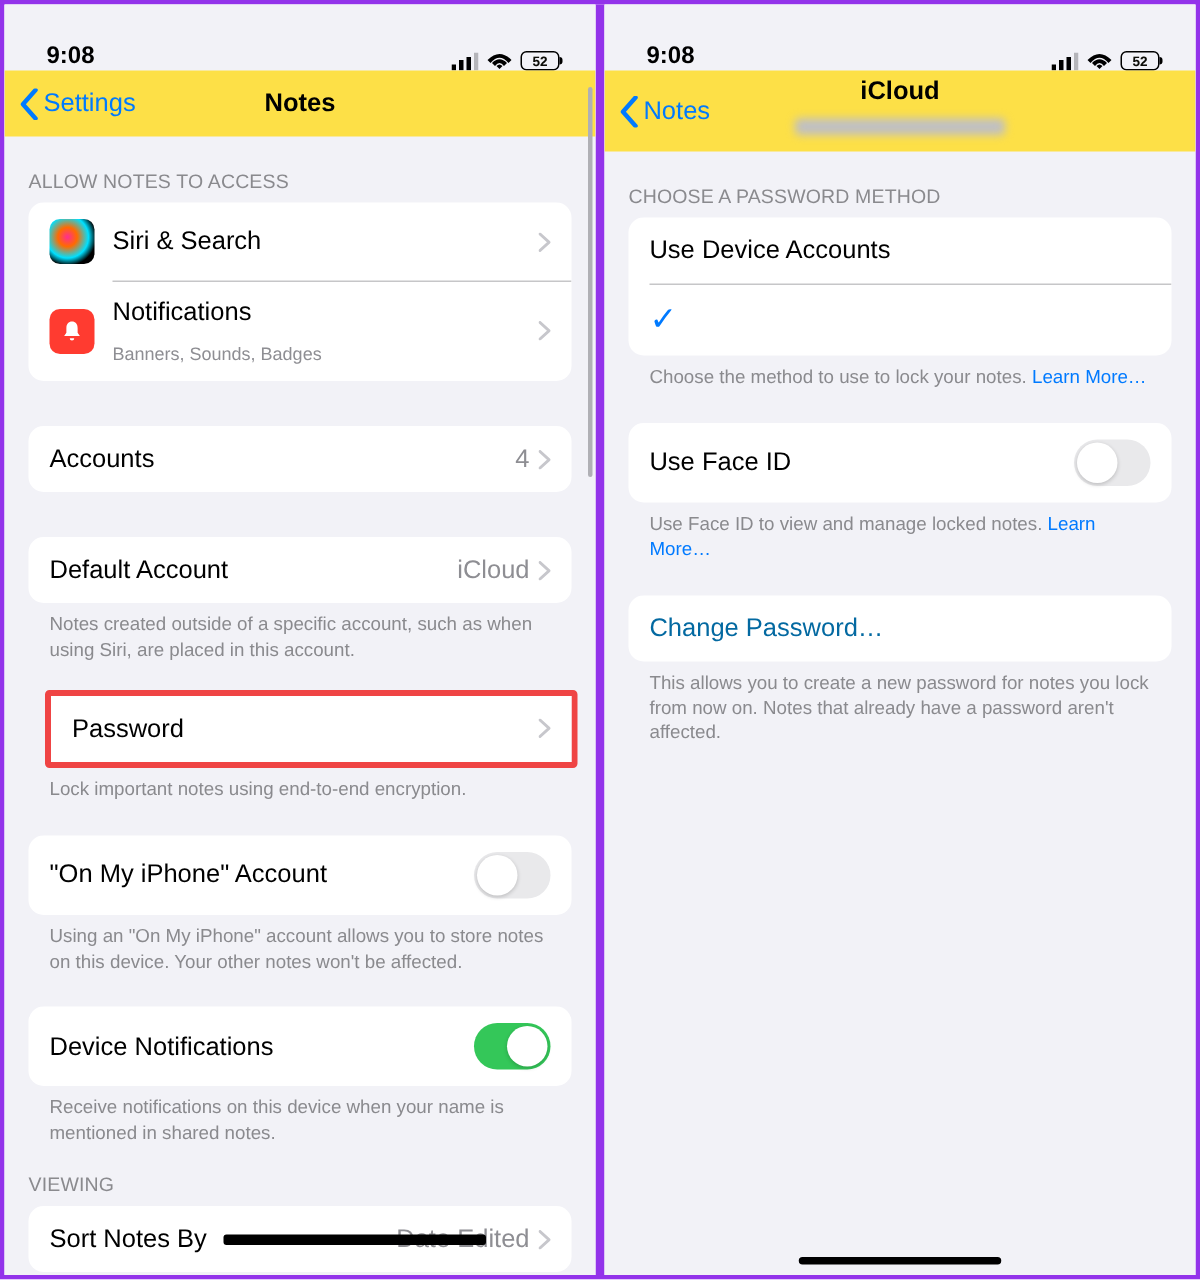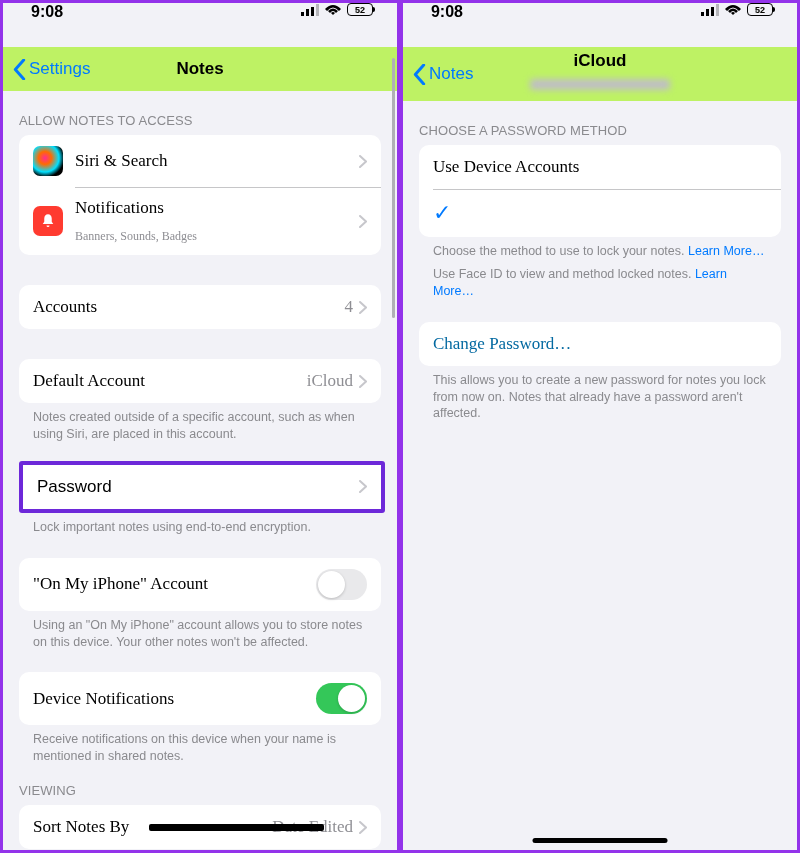--- a/index.html
+++ b/index.html
@@ -26,35 +26,35 @@
   }
   .divider {
     width: 6px;
     background: #9333ea;
     height: 100%;
   }
   .status-bar {
     height: 44px;
     display: flex;
     justify-content: space-between;
-    align-items: flex-start;
-    padding: 0 24px 0 28px;
+    align-items: flex-end;
+    padding: 16px 24px 0 28px;
     font-size: 16px;
     font-weight: 600;
     background: #f2f2f7;
   }
   .status-right { display: flex; align-items: center; gap: 5px; }
   .status-icons svg { vertical-align: middle; }
   .nav-bar {
     height: 44px;
     position: relative;
     display: flex;
     align-items: center;
     padding: 0 10px;
-    background: #bef264;
+    background: #fde047;
   }
   .nav-back {
     display: flex;
     align-items: center;
     color: #007aff;
     font-size: 17px;
     gap: 3px;
   }
   .nav-back svg { width: 13px; height: 21px; }
   .nav-title {
@@ -79,21 +79,20 @@
     color: #8a8a8e;
     padding: 22px 16px 7px 16px;
     text-transform: uppercase;
     letter-spacing: 0.1px;
   }
   .group {
     background: #fff;
     border-radius: 10px;
     margin: 0 16px;
     overflow: hidden;
-    font-family: Liberation Serif, serif;
   }
   .group.single { margin-top: 18px; }
   .cell {
     display: flex;
     align-items: center;
     padding: 11px 14px;
     min-height: 44px;
     position: relative;
     font-size: 17px;
   }
@@ -122,23 +121,23 @@
     flex-shrink: 0;
   }
   .footer-text {
     font-size: 12.5px;
     color: #8a8a8e;
     padding: 6px 30px 0 30px;
     line-height: 1.35;
   }
   .footer-text a { color: #007aff; text-decoration: none; }
   .highlight-box {
-    border: 4px solid #6d28d9;
+    border: 4px solid #ef4444;
     border-radius: 3px;
-    margin: 18px 12px 0 16px;
+    margin: 18px 12px 0 27px;
   }
   .highlight-box .cell { padding: 11px 14px; }
   .highlight-box-inner {
     background:#fff;
   }
   .toggle {
     width: 51px; height: 31px;
     border-radius: 31px;
     position: relative;
     flex-shrink:0;
@@ -361,22 +360,28 @@
         <div class="cell-label">Use Device Accounts</div>
       </div>
       <div class="cell">
         <span class="checkmark">✓</span>
       </div>
     </div>
     <div class="footer-text">
       <span>Choose the method to use to lock your notes. </span><a>Learn More…</a>
     </div>
 
+    <div class="group single" style="margin-top:22px">
+      <div class="cell">
+        <div class="cell-label">Use Face ID</div>
+        <div class="toggle off"></div>
+      </div>
+    </div>
     <div class="footer-text">
-      <span>Use Face ID to view and method locked notes. </span><a>Learn More…</a>
+      <span>Use Face ID to view and manage locked notes. </span><a>Learn More…</a>
     </div>
 
     <div class="group single" style="margin-top:22px">
       <div class="cell">
         <div class="cell-label link-cell">Change Password…</div>
       </div>
     </div>
 
     <div class="footer-text">This allows you to create a new password for notes you lock from now on. Notes that already have a password aren't affected.</div>
 

